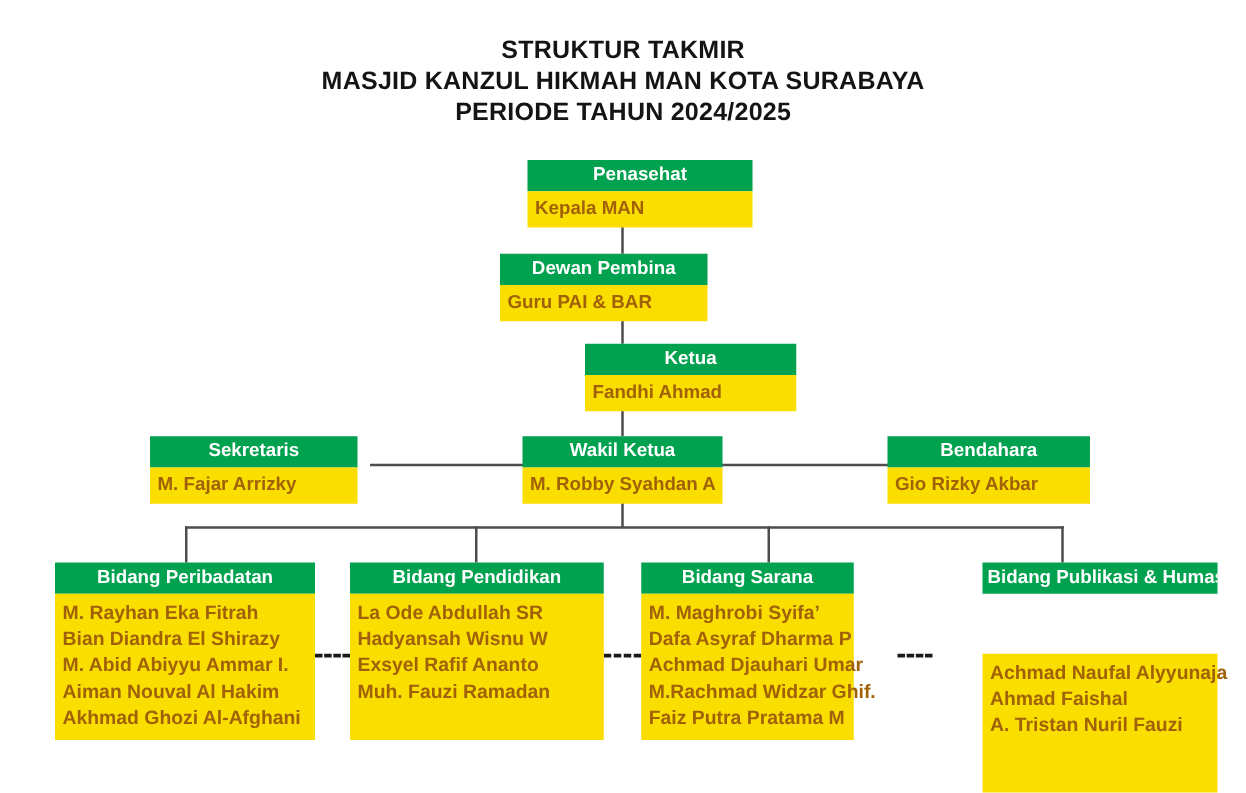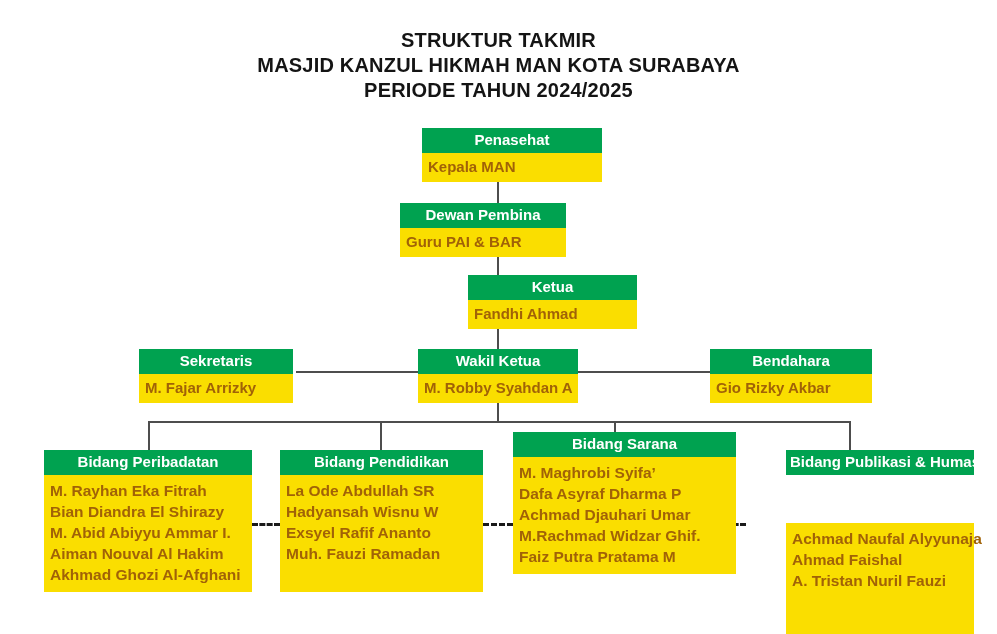--- a/index.html
+++ b/index.html
@@ -152,21 +152,21 @@
     </div>
   </div>
 
   <div class="node" style="left:418px; top:349px; width:160px;">
     <div class="node-head">Wakil Ketua</div>
     <div class="node-body">
       <span class="nm">M. Robby Syahdan A</span>
     </div>
   </div>
 
-  <div class="node" style="left:139px; top:349px; width:154px;">
+  <div class="node" style="left:120px; top:349px; width:166px;">
     <div class="node-head">Sekretaris</div>
     <div class="node-body">
       <span class="nm">M. Fajar Arrizky</span>
     </div>
   </div>
 
   <div class="node" style="left:710px; top:349px; width:162px;">
     <div class="node-head">Bendahara</div>
     <div class="node-body">
       <span class="nm">Gio Rizky Akbar</span>
@@ -187,21 +187,21 @@
   <div class="node dept" style="left:280px; top:450px; width:203px; height:133px;">
     <div class="node-head">Bidang Pendidikan</div>
     <div class="node-body" style="height:106px;">
       <span class="nm">La Ode Abdullah SR</span>
       <span class="nm">Hadyansah Wisnu W</span>
       <span class="nm">Exsyel Rafif Ananto</span>
       <span class="nm">Muh. Fauzi Ramadan</span>
     </div>
   </div>
 
-  <div class="node dept" style="left:513px; top:432px; width:223px; height:133px;">
+  <div class="node dept" style="left:513px; top:450px; width:170px; height:133px;">
     <div class="node-head">Bidang Sarana</div>
     <div class="node-body" style="height:106px;">
       <span class="nm">M. Maghrobi Syifa’</span>
       <span class="nm">Dafa Asyraf Dharma P</span>
       <span class="nm">Achmad Djauhari Umar</span>
       <span class="nm">M.Rachmad Widzar Ghif.</span>
       <span class="nm">Faiz Putra Pratama M</span>
     </div>
   </div>
 

